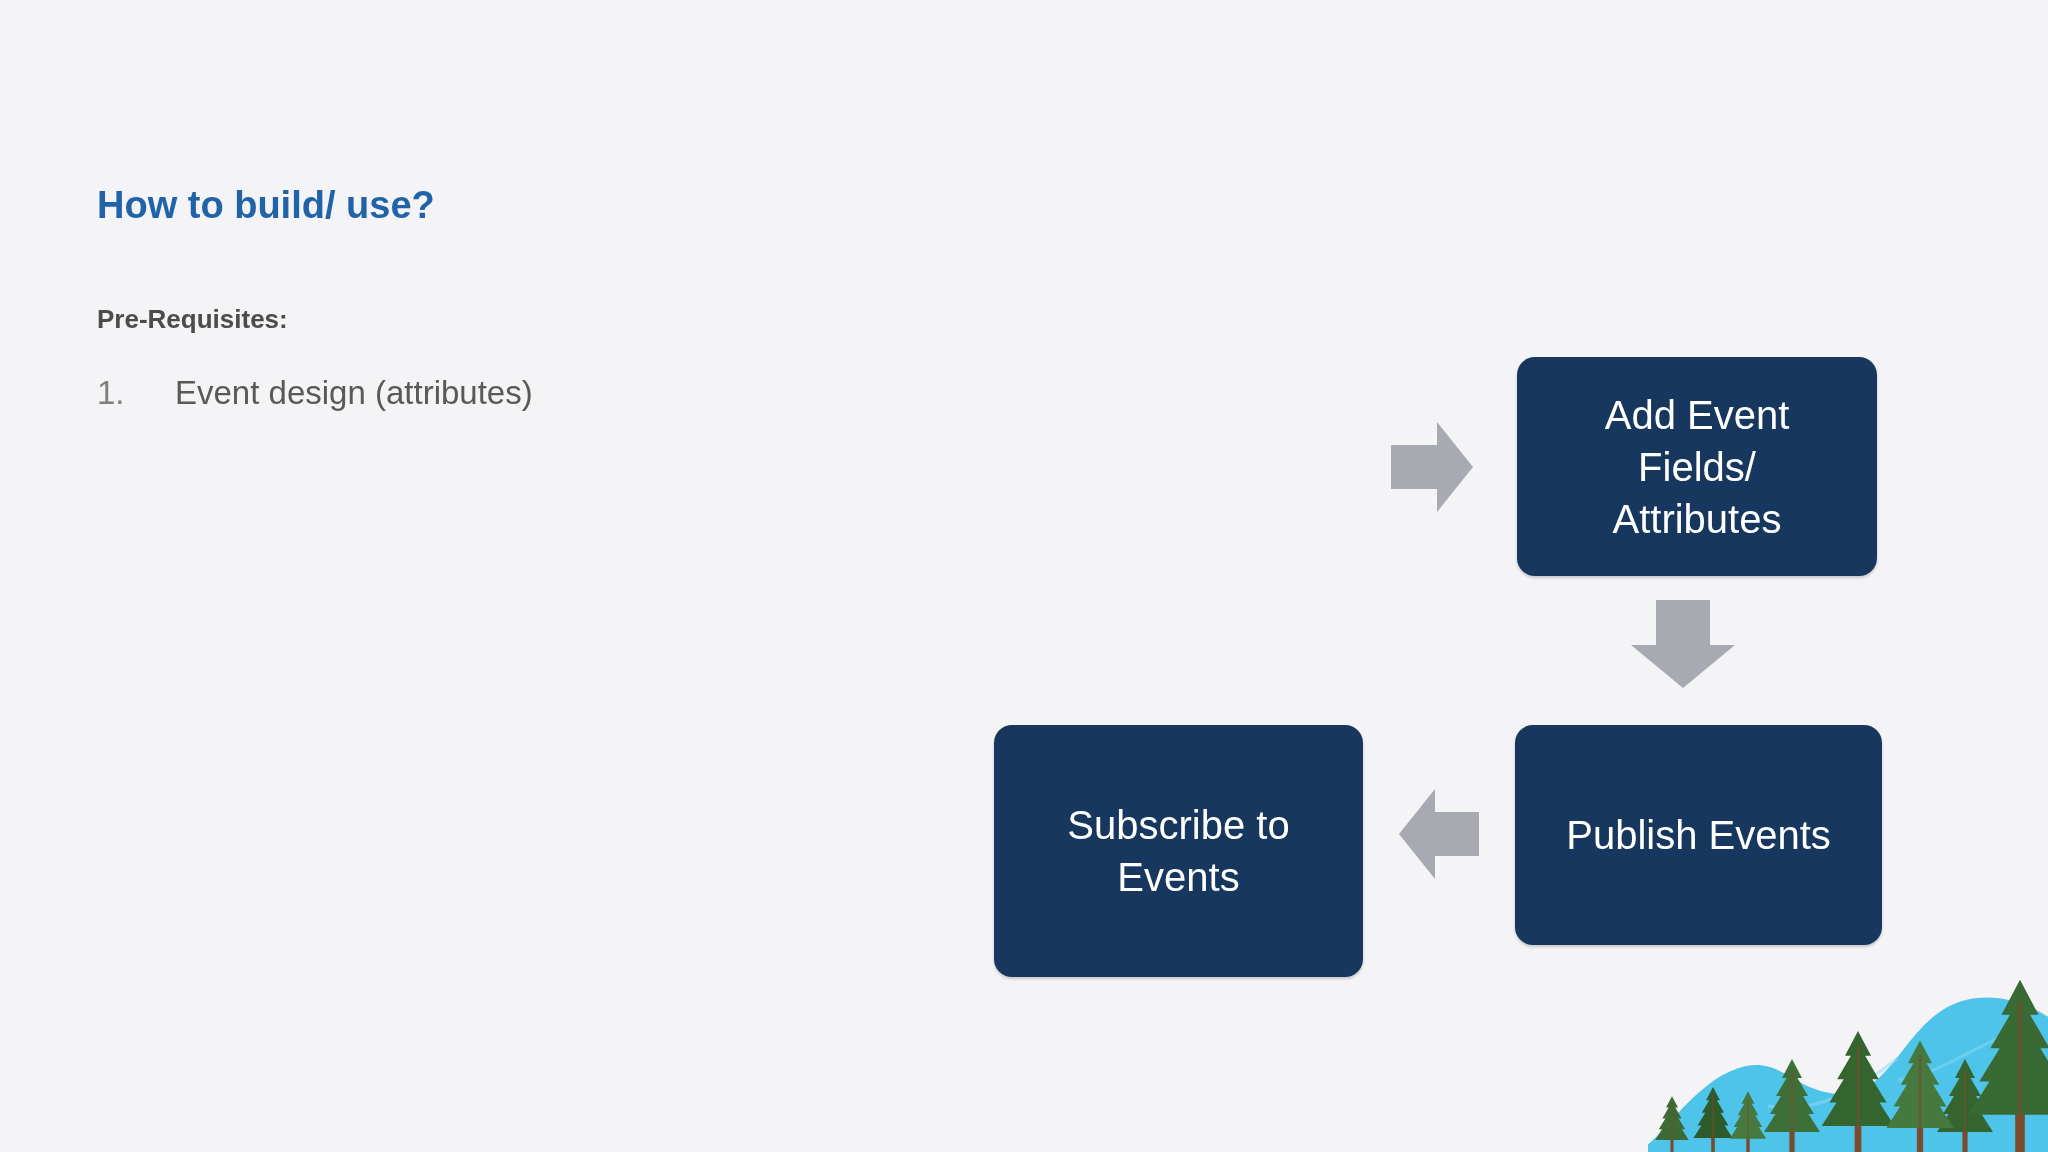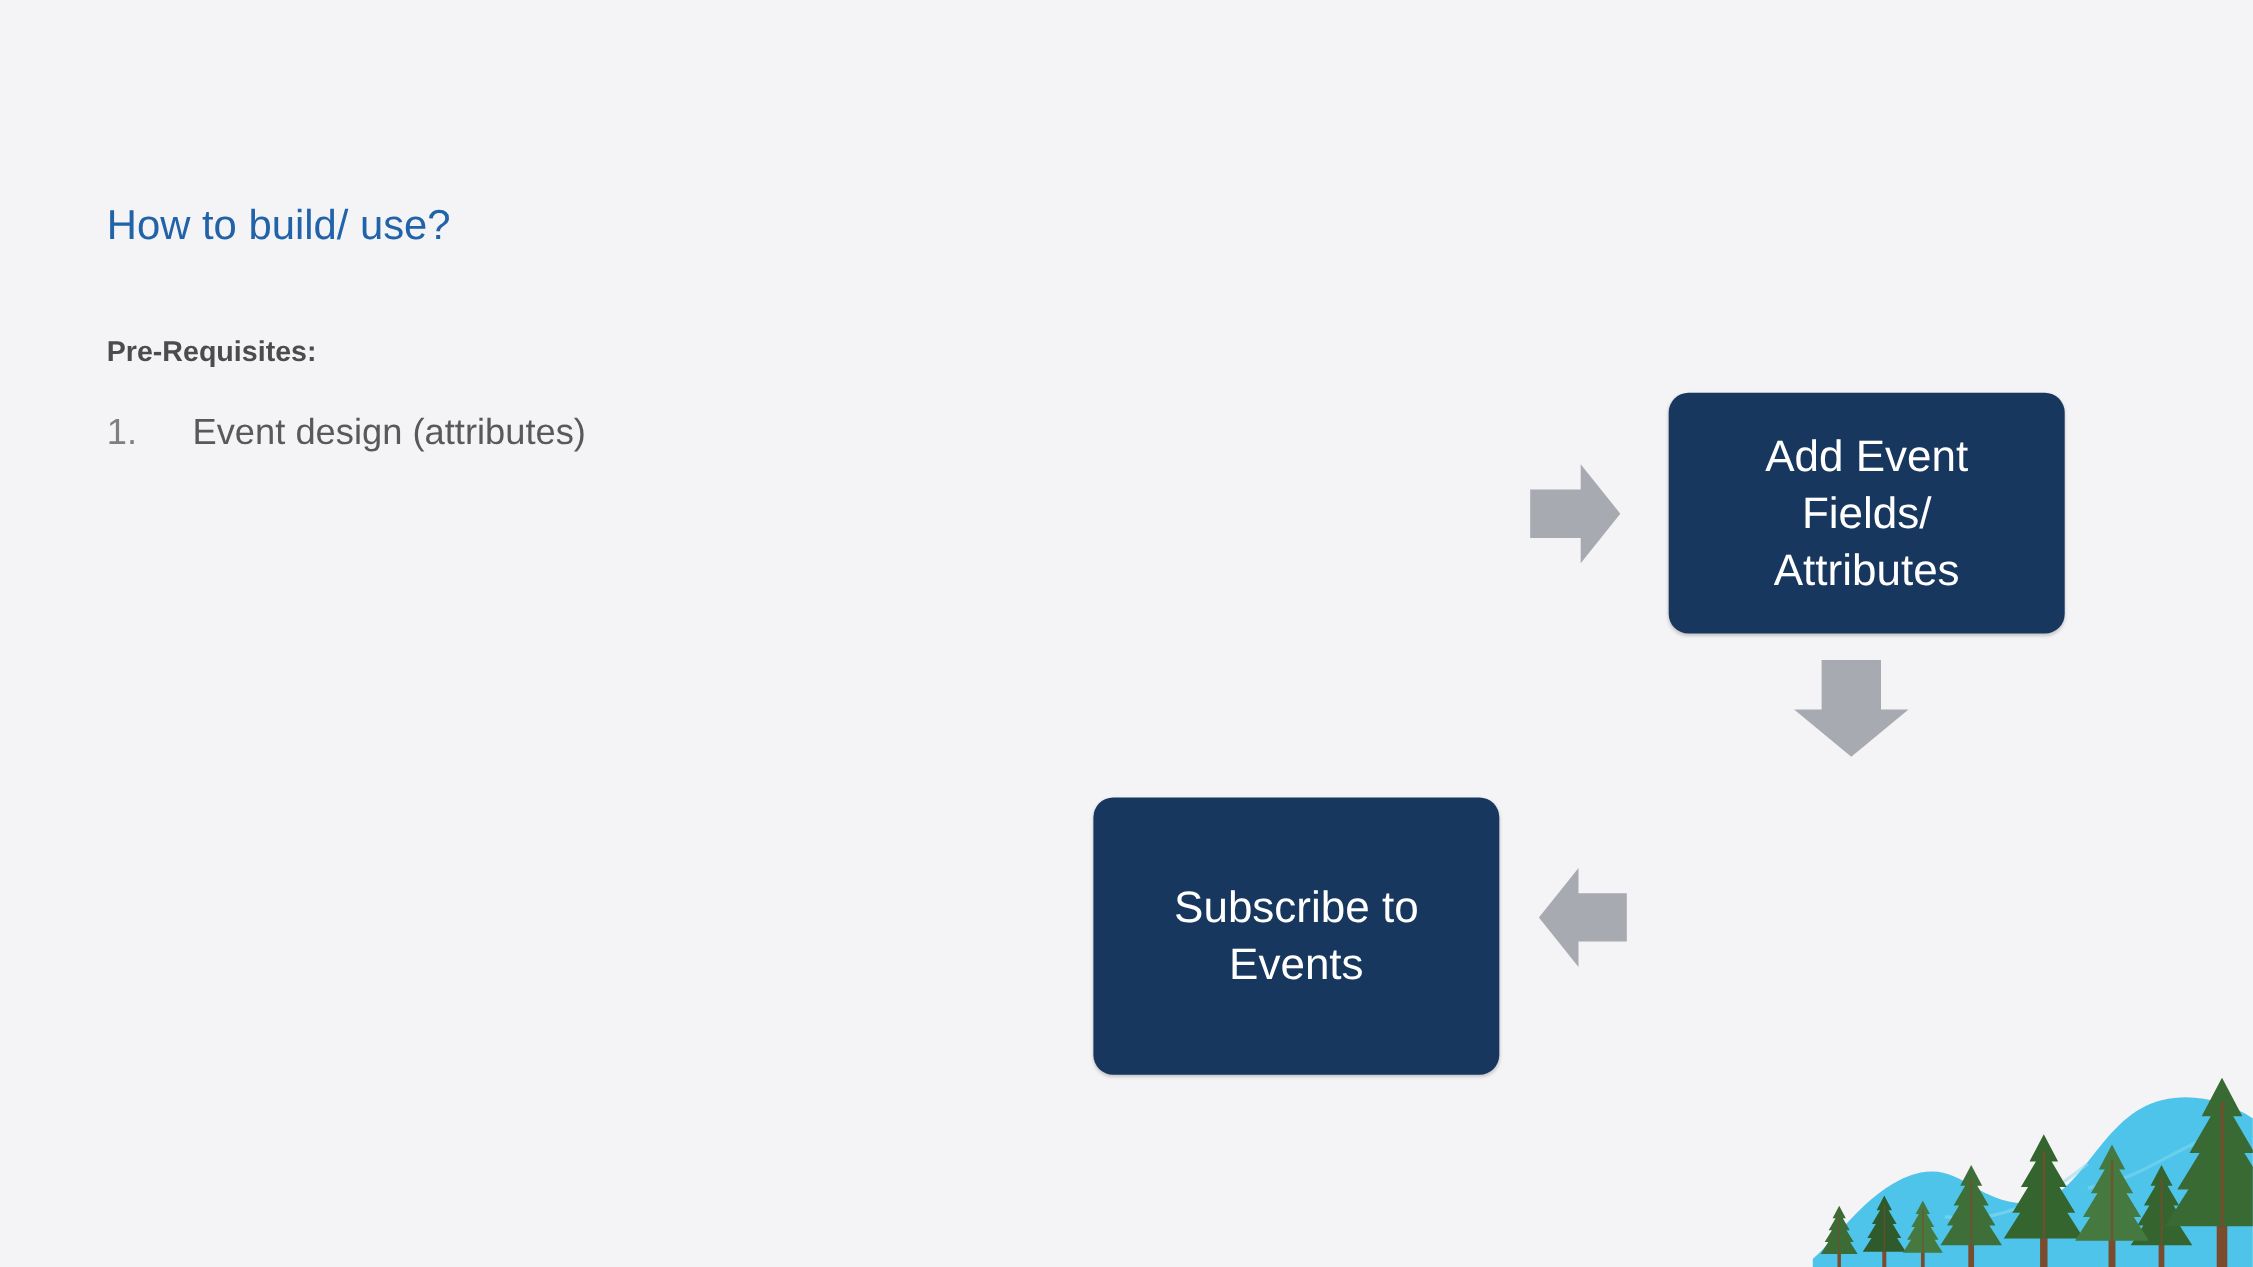--- a/index.html
+++ b/index.html
@@ -12,21 +12,21 @@
   .slide{position:absolute;inset:0;}
 
   .page-title{
     position:absolute;left:96px;top:90px;
     font-size:55px;font-weight:700;line-height:1.2;
     color:var(--title,#2163a9);
     letter-spacing:-0.5px;margin:0;
   }
   .page-subtitle{
     position:absolute;left:97px;top:183px;
-    font-size:38px;font-weight:400;line-height:1.2;
+    font-size:38px;font-weight:700;line-height:1.2;
     color:var(--title,#2163a9);margin:0;
   }
 
   .logo{position:absolute;left:1850px;top:82px;width:118px;height:90px;}
 
   .prereq-heading{
     position:absolute;left:97px;top:304px;
     font-size:26px;font-weight:700;color:var(--heading,#4c4c4c);margin:0;
   }
   .prereq-list{
@@ -101,20 +101,23 @@
 
     <div class="flow-node node-subscribe">
       <span>Subscribe to
 Events</span>
     </div>
 
     <svg class="flow-arrow arrow-left" width="80" height="94" viewBox="0 0 80 94">
       <polygon points="80,25 36,25 36,2 0,47 36,92 36,69 80,69"></polygon>
     </svg>
 
+    <div class="flow-node node-publish">
+      <span>Publish Events</span>
+    </div>
 
   </div>
 
   <svg class="forest" viewBox="0 0 400 172">
     <defs>
       <g id="pine">
         <rect class="trunk" x="27.4" y="60" width="5.2" height="45"></rect>
         <polygon class="foliage" points="30,2 40,21 35.5,21 46,39 41,39 52,57 46.5,57 58,75 2,75 13.5,57 8,57 19,39 14,39 24.5,21 20,21"></polygon>
         <rect class="midrib" x="29.2" y="14" width="1.8" height="61"></rect>
       </g>

